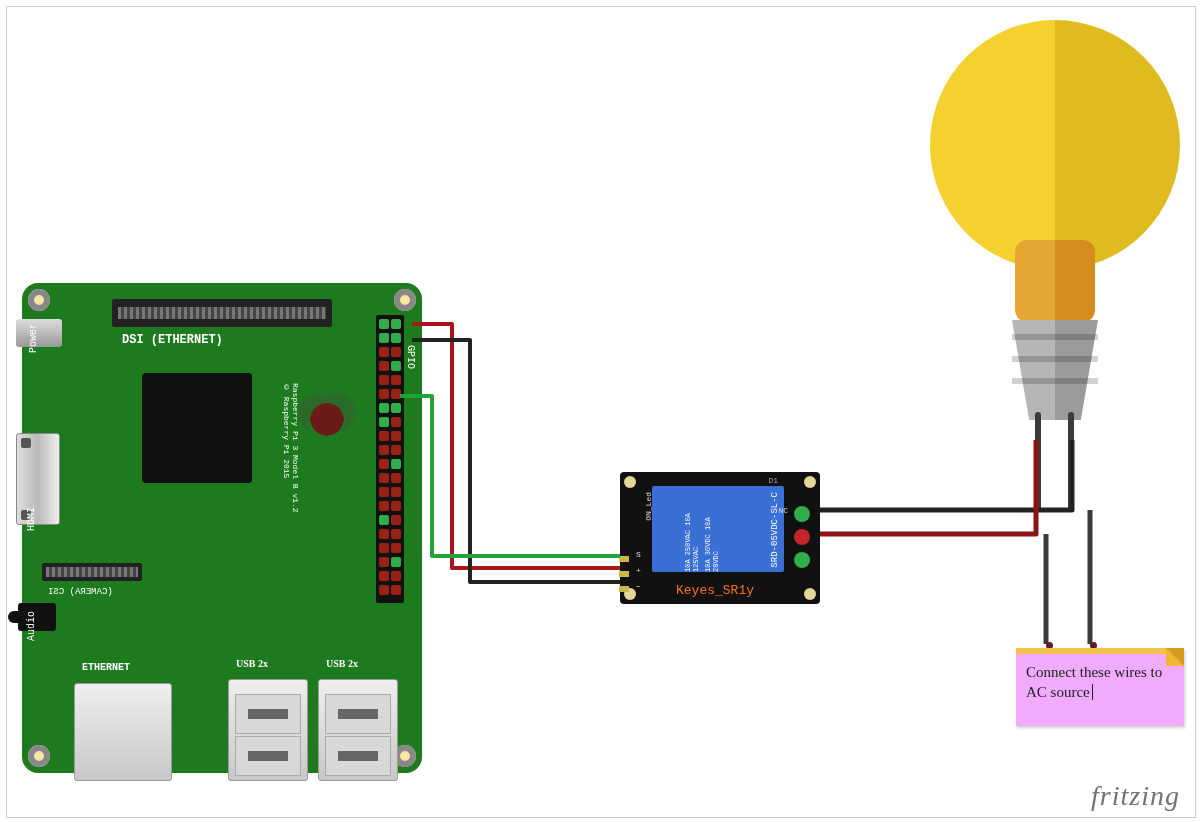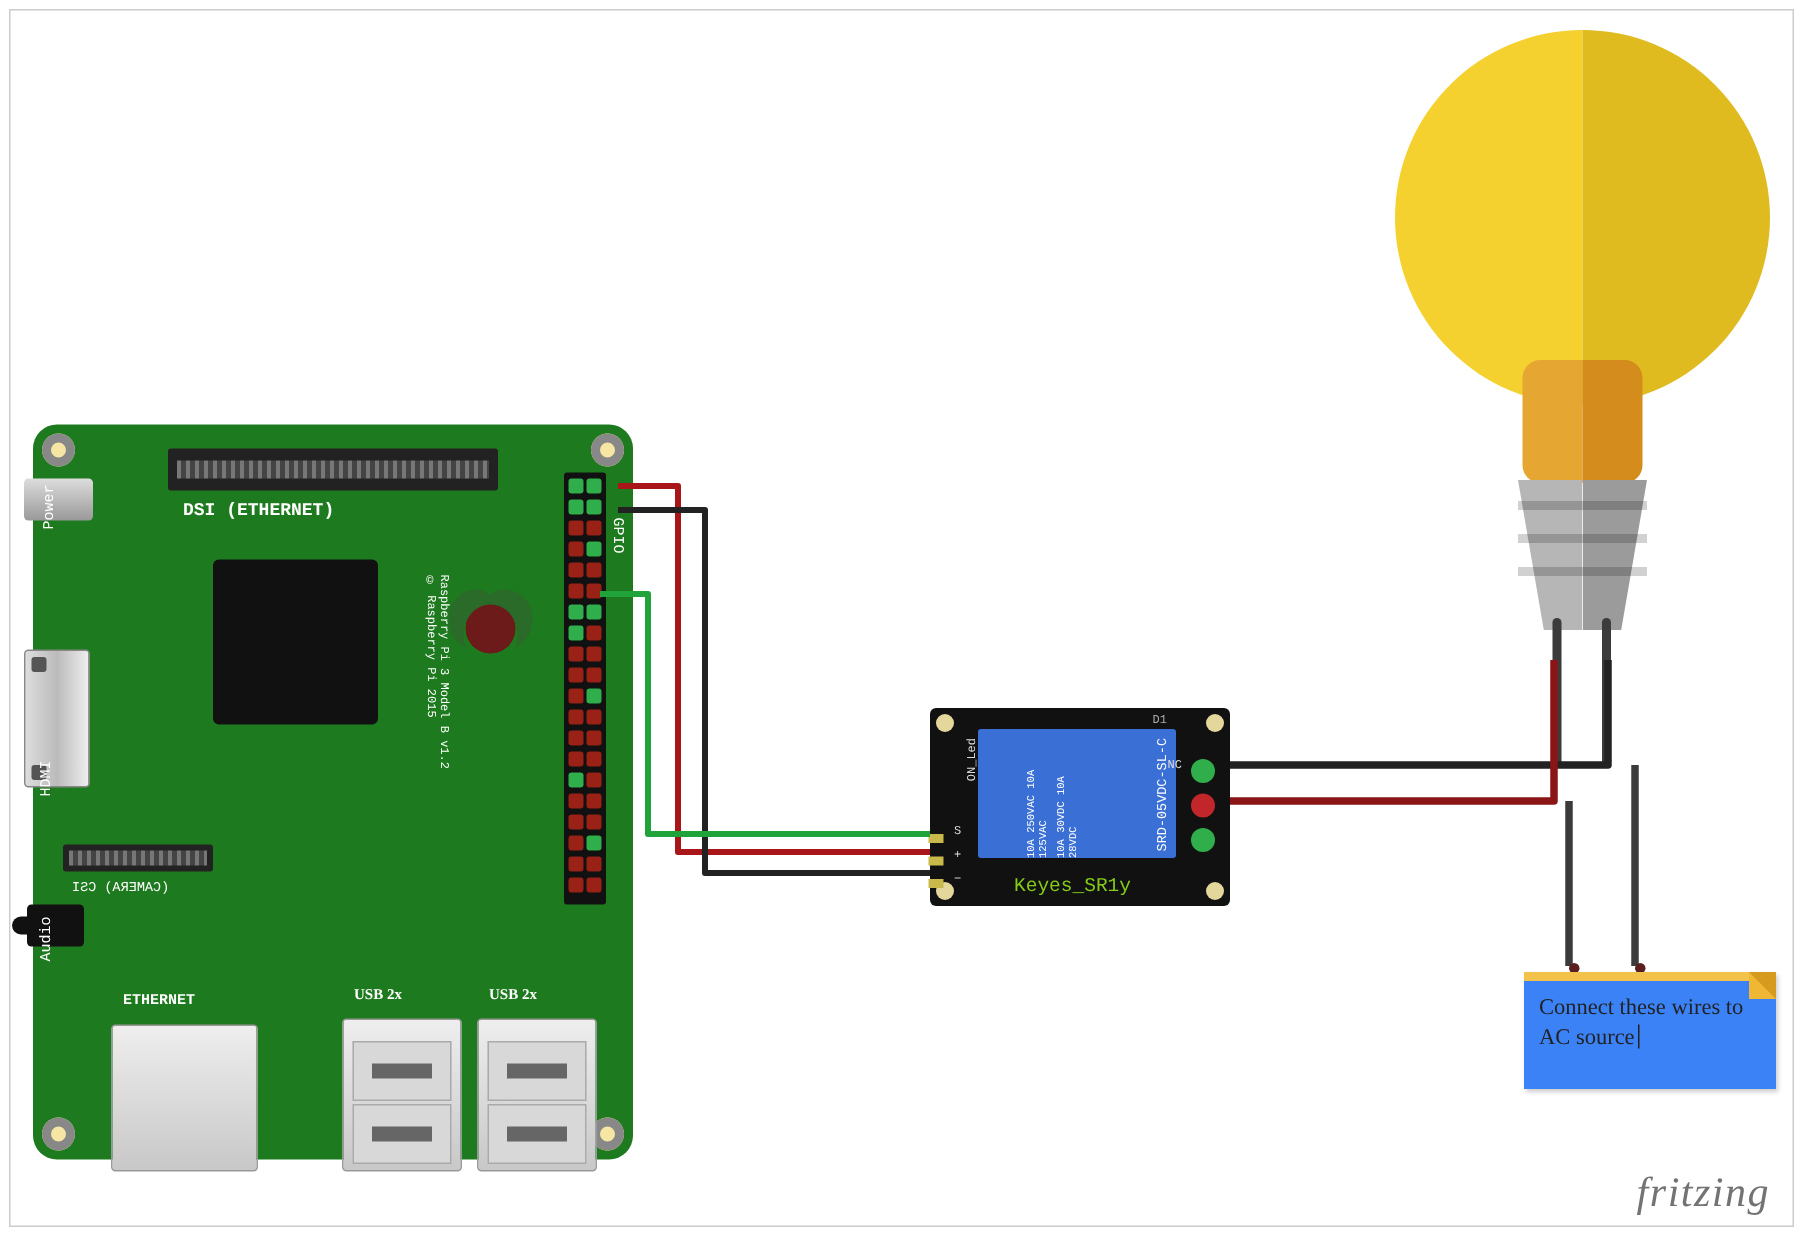--- a/index.html
+++ b/index.html
@@ -55,21 +55,21 @@
   .relay .hole.tl{left:4px; top:4px;} .relay .hole.tr{right:4px; top:4px;} .relay .hole.bl{left:4px; bottom:4px;} .relay .hole.br{right:4px; bottom:4px;}
   .relay-body{ position:absolute; left:32px; top:14px; width:132px; height:86px; background:#3a6fd6; border-radius:2px;}
   .relay-body .txt{ position:absolute; color:#fff; font-size:9px; font-family:"Courier New",monospace; }
   .output-term{ position:absolute; right:6px; top:30px; width:24px; height:70px; display:flex; flex-direction:column; justify-content:space-around; align-items:center;}
   .screw{ width:16px; height:16px; border-radius:50%; }
   .screw.nc{ background:#2fae4b;} .screw.com{ background:#c1262a;} .screw.no{ background:#2fae4b;}
   .term-label{ position:absolute; right:32px; color:#ddd; font-size:8px; font-family:Liberation Mono, monospace;}
   .input-pins{ position:absolute; left:-6px; top:80px; width:20px; height:44px; display:flex; flex-direction:column; justify-content:space-around; align-items:center;}
   .pin3{ width:10px; height:6px; background:#c9b94a; }
   .pin-label{ position:absolute; left:16px; color:#ddd; font-size:8px; font-family:"Courier New",monospace;}
-  .relay-silk{ position:absolute; left:56px; bottom:6px; color:#84cc16; font-size:13px; font-family:"Courier New",monospace;}
+  .relay-silk{ position:absolute; left:56px; bottom:6px; color:#f97316; font-size:13px; font-family:"Courier New",monospace;}
   .onled-label{ position:absolute; left:24px; top:20px; color:#ddd; font-size:8px; font-family:"Courier New",monospace; writing-mode:vertical-rl; transform:rotate(180deg);}
   .d1r{position:absolute; right:42px; top:4px; color:#aaa; font-size:8px; font-family:"Courier New",monospace;}
 
   
   .bulb-wrap{ position:absolute; left:930px; top:20px; width:250px; height:480px;}
   .bulb-glow{ position:absolute; left:0; top:0; width:250px; height:250px;}
   .bulb-left{ position:absolute; left:0; top:0; width:125px; height:250px; background:#f5d130; border-radius:125px 0 0 125px;}
   .bulb-right{ position:absolute; left:125px; top:0; width:125px; height:250px; background:#e0bb20; border-radius:0 125px 125px 0;}
   .fil-l{position:absolute; left:85px; top:220px; width:40px; height:82px; background:#e6a732; border-radius:12px 0 0 12px;}
   .fil-r{position:absolute; left:125px; top:220px; width:40px; height:82px; background:#d48c1d; border-radius:0 12px 12px 0;}
@@ -79,21 +79,21 @@
   .sock-stripe{position:absolute; left:0; right:0; height:6px; background:rgba(0,0,0,0.18);}
   .sock-stripe.s1{top:14px;} .sock-stripe.s2{top:36px;} .sock-stripe.s3{top:58px;}
   .bulb-wire{ position:absolute; width:6px; background:#3b3b3b; border-radius:3px;}
   .bulb-wire.w1{ left:105px; top:392px; height:100px;}
   .bulb-wire.w2{ left:138px; top:392px; height:100px;}
 
   
   .wires{ position:absolute; left:0; top:0; width:1200px; height:822px; pointer-events:none;}
 
   
-  .note{ position:absolute; left:1016px; top:648px; width:168px; height:78px; background:#3b82f6; border-top:6px solid #f2c24a; box-shadow:1px 2px 3px rgba(0,0,0,0.2); padding:8px 10px; box-sizing:border-box;}
+  .note{ position:absolute; left:1016px; top:648px; width:168px; height:78px; background:#f0abfc; border-top:6px solid #f2c24a; box-shadow:1px 2px 3px rgba(0,0,0,0.2); padding:8px 10px; box-sizing:border-box;}
   .note-fold{ position:absolute; right:0; top:-6px; width:0; height:0; border-left:18px solid #efb733; border-top:18px solid #d69a1f; transform:translateY(0);}
   .note-text{ font-family: Georgia, serif; font-size:15px; color:#222; line-height:1.35;}
   .cursor{ display:inline-block; width:1px; height:16px; background:#222; vertical-align:-3px; margin-left:2px;}
   .note-dot{ position:absolute; width:7px; height:7px; border-radius:50%; background:#5c1f1f;}
   .note-dot.d1{ left:1046px; top:642px;} .note-dot.d2{ left:1090px; top:642px;}
 </style>
 </head>
 <body>
 
 <div class="canvas">

